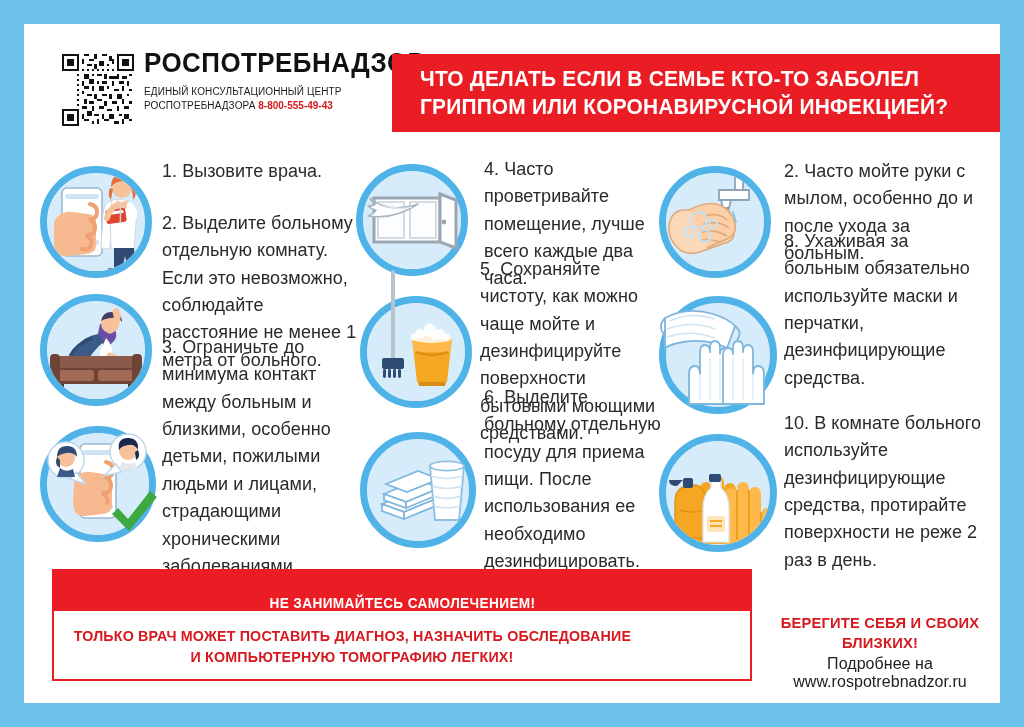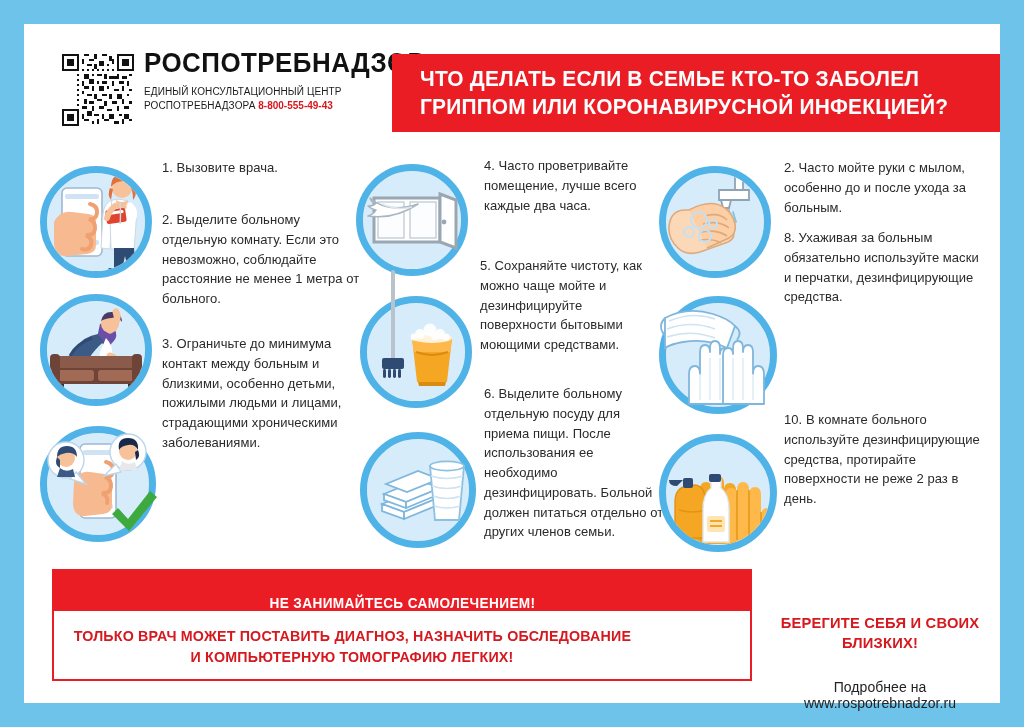--- a/index.html
+++ b/index.html
@@ -51,21 +51,21 @@
 
   
   .cols{position:absolute;left:0;top:120px;width:976px;height:420px;}
   .col{position:absolute;top:0;height:420px;}
   .col1{left:10px;width:330px;}
   .col2{left:320px;width:320px;}
   .col3{left:625px;width:345px;}
 
   .tip{position:absolute;}
   .tiptext{
-    font-size:13px;line-height:1.52;color:#2a2a2a;
+    font-size:18px;line-height:1.52;color:#2a2a2a;
     letter-spacing:0.05px;
   }
 
   
   .circ{
     position:absolute;border-radius:50%;
     background:#ffffff;
     box-sizing:border-box;
   }
   .circ .ring{
@@ -104,21 +104,21 @@
   }
 
   .care{
     position:absolute;left:742px;top:44px;width:228px;text-align:center;
   }
   .care .cline{
     color:#d6181f;font-weight:bold;font-size:15.5px;line-height:1.3;
     letter-spacing:0.2px;transform:scaleX(0.95);
   }
   .care .more{
-    margin-top:26px;font-size:14px;color:#222;letter-spacing:0.05px;
+    margin-top:2px;font-size:16px;color:#222;letter-spacing:0.05px;
   }
 </style>
 </head>
 <body>
 
 <div class="poster">
  <div class="sheet">
 
   <div class="header">
 

